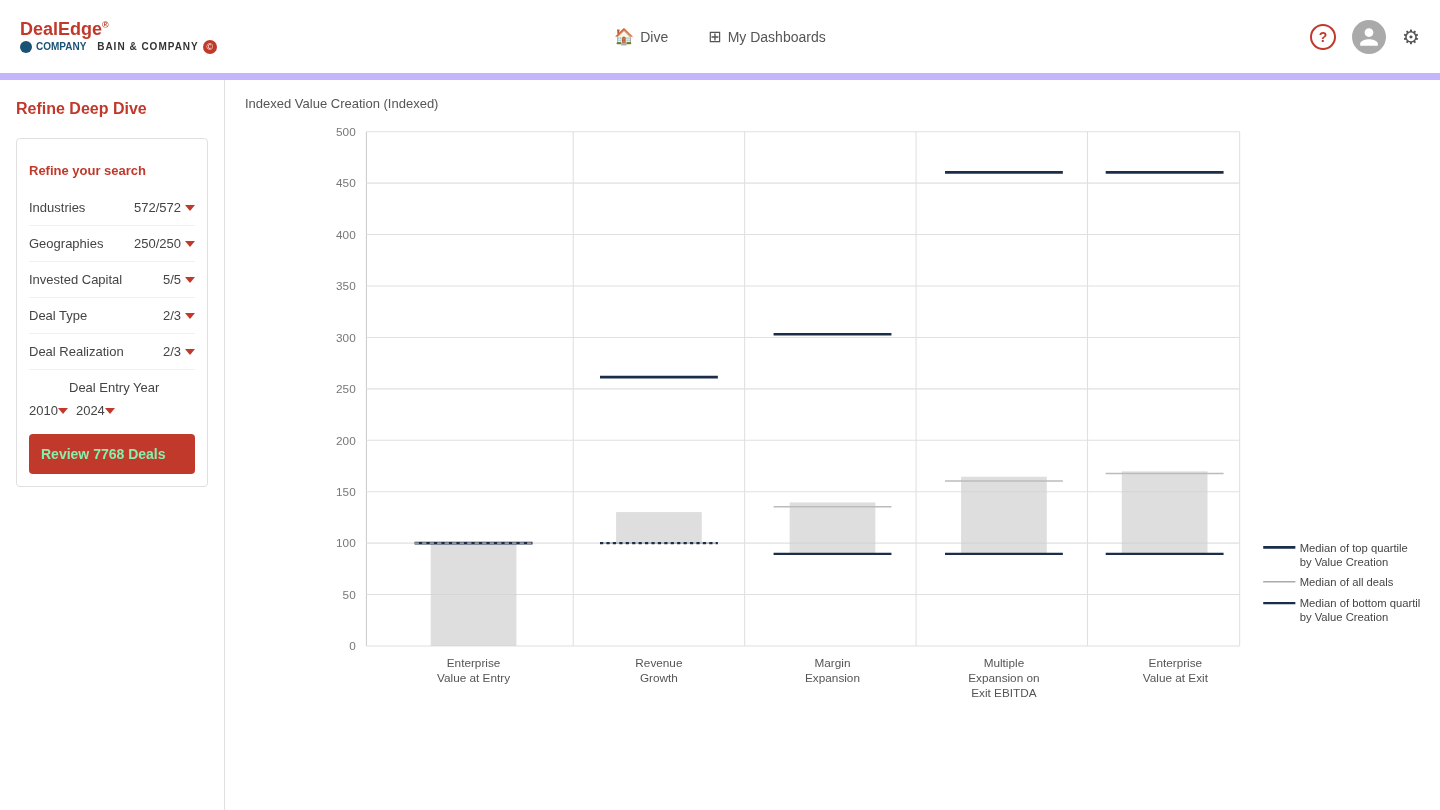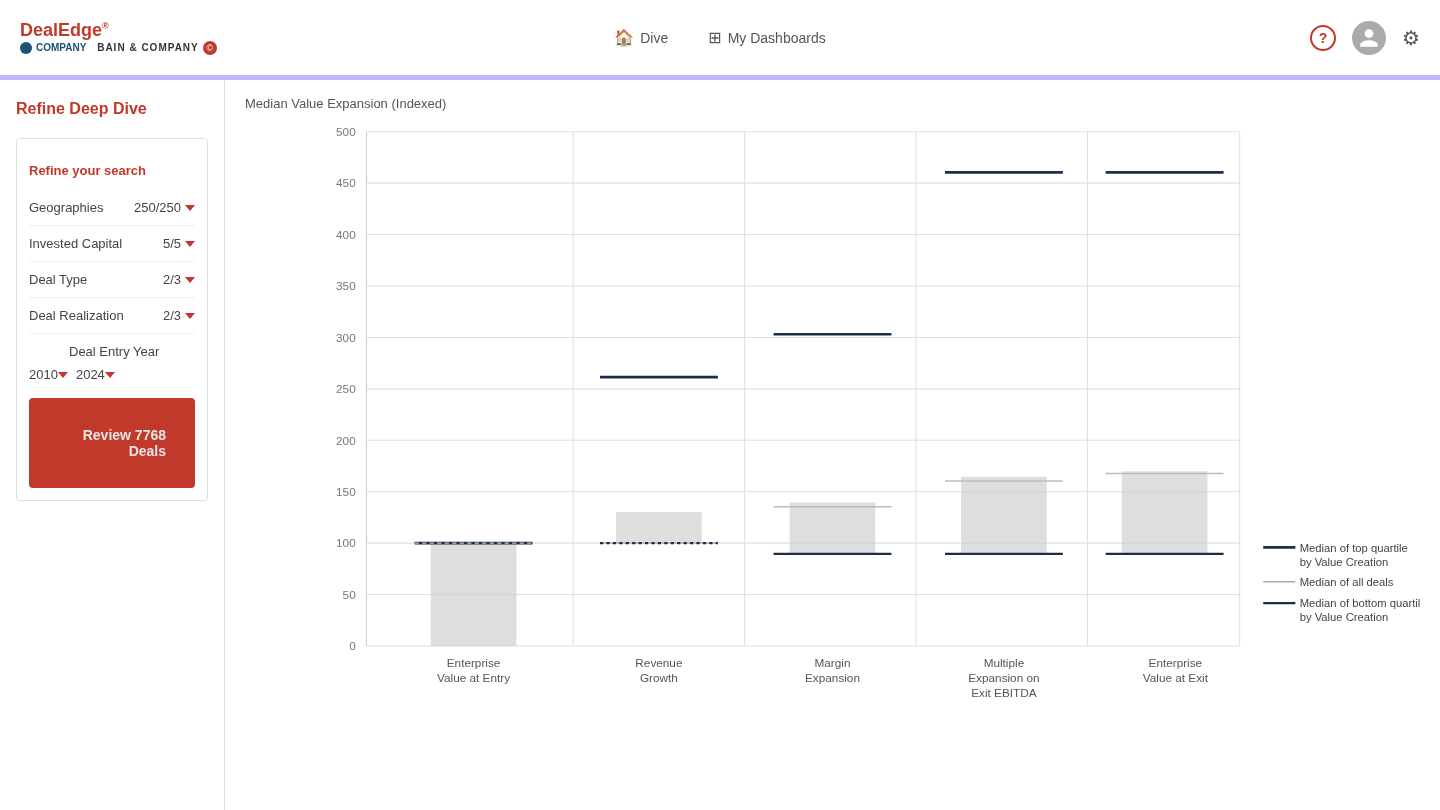--- a/index.html
+++ b/index.html
@@ -3,21 +3,21 @@
   <meta charset="utf-8">
   <style>
     * { box-sizing: border-box; margin: 0; padding: 0; }
     body { font-family: Arial, sans-serif; background: #fff; color: #333; font-size: 13px; }
 
     
     .header {
       display: flex;
       align-items: center;
       height: 80px;
-      border-bottom: 5px solid #c4b5fd;
+      border-bottom: 7px solid #c4b5fd;
       padding: 0 20px;
       position: relative;
     }
     .logo-area {
       display: flex;
       flex-direction: column;
       line-height: 1.2;
     }
     .logo-dealedge {
       font-size: 18px;
@@ -169,29 +169,29 @@
       display: flex;
       align-items: center;
       font-size: 13px;
       color: #444;
       cursor: pointer;
     }
     .review-btn {
       display: block;
       width: 100%;
       margin-top: 16px;
-      padding: 29px;
+      padding: 12px;
       background: #c0392b;
-      color: #e5e5e5;
+      color: #86efac;
       border: none;
       border-radius: 4px;
       font-size: 14px;
       font-weight: bold;
       cursor: pointer;
-      text-align: right;
+      text-align: left;
     }
 
     
     .chart-area {
       flex: 1;
       padding: 16px 20px;
       overflow: auto;
     }
     .chart-title {
       font-size: 13px;
@@ -255,20 +255,27 @@
 </header>
 
 <div class="main">
 
   <aside class="sidebar">
     <div class="sidebar-title">Refine Deep Dive</div>
 
     <div class="filter-panel">
       <div class="refine-title">Refine your search</div>
 
+      <div class="filter-row">
+        <span class="filter-label">Industries</span>
+        <div class="filter-value">
+          <span>572/572</span>
+          <div class="chevron-down"></div>
+        </div>
+      </div>
 
       <div class="filter-row">
         <span class="filter-label">Geographies</span>
         <div class="filter-value">
           <span>250/250</span>
           <div class="chevron-down"></div>
         </div>
       </div>
 
       <div class="filter-row">
@@ -307,21 +314,21 @@
             <div class="chevron-down"></div>
           </div>
         </div>
       </div>
 
       <button class="review-btn">Review 7768 Deals</button>
     </div>
   </aside>
 
   <main class="chart-area">
-    <div class="chart-title">Median Value Expansion (Indexed)</div>
+    <div class="chart-title">Indexed Value Creation (Indexed)</div>
 
     <div class="chart-container">
       <svg class="chart-svg" viewBox="0 0 980 560" preserveAspectRatio="xMidYMid meet">
 
         <g>
 
           <line x1="55" y1="10" x2="55" y2="490" stroke="#ccc" stroke-width="1"></line>
 
           <text x="45" y="14" text-anchor="end" font-size="11" fill="#777">500</text>
           <line x1="55" y1="10" x2="870" y2="10" stroke="#e0e0e0" stroke-width="1"></line>

